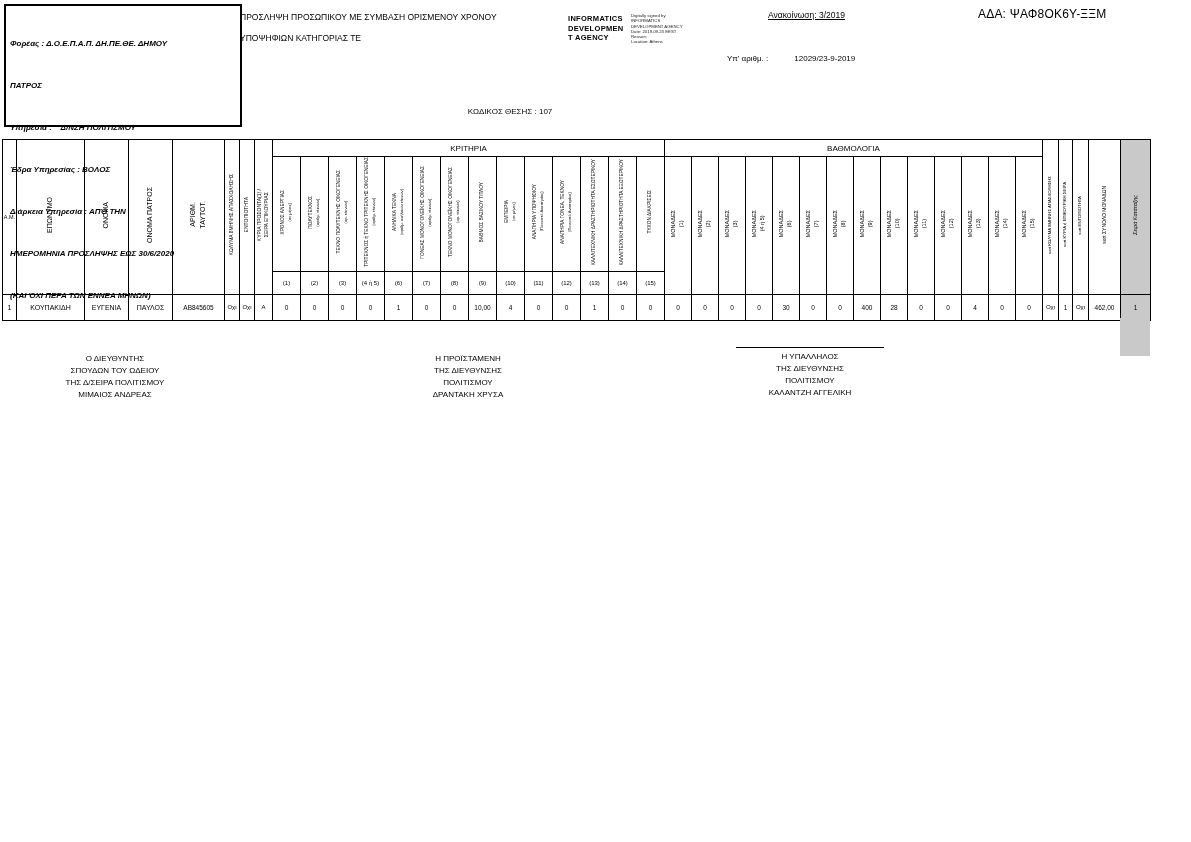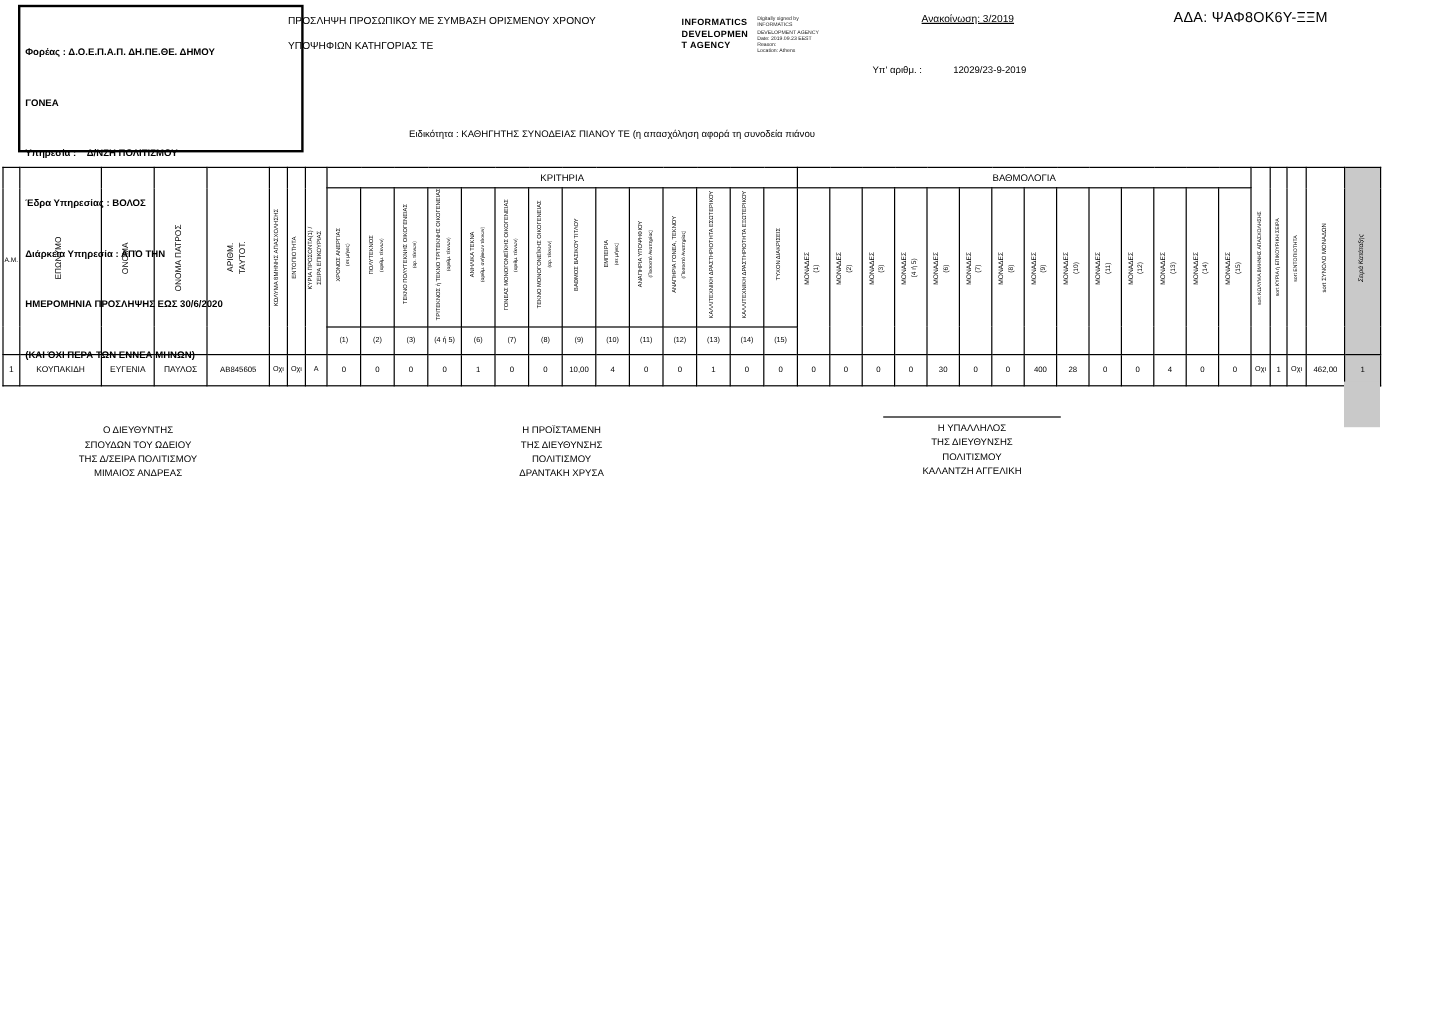--- a/index.html
+++ b/index.html
@@ -2,22 +2,22 @@
 <html><head>
 <meta charset="utf-8">
 <style>
   html,body{margin:0;padding:0;}
   body{
     position:relative;width:1191px;height:842px;background:#fff;color:#000;
     font-family:"Liberation Sans","DejaVu Sans",sans-serif;overflow:hidden;
   }
 
   
-  #agency-box{position:absolute;left:15px;top:4px;width:226px;height:113px;border:2px solid #000;
-    padding:3px 4px;font-weight:bold;font-size:8px;line-height:14px;white-space:pre-wrap;}
+  #agency-box{position:absolute;left:4px;top:4px;width:226px;height:113px;border:2px solid #000;
+    padding:3px 4px;font-weight:bold;font-size:8px;line-height:14px;white-space:pre-wrap;font-style:italic;}
 
   
   #doc-titles{position:absolute;left:240px;top:12px;width:440px;text-align:left;font-size:8.5px;line-height:10px;}
   #doc-titles .t + .t{margin-top:11px;}
 
   
   #stamp-big{position:absolute;left:568px;top:14px;font-size:7.5px;font-weight:bold;line-height:9.5px;letter-spacing:.3px;}
   #stamp-small{position:absolute;left:631px;top:13px;width:78px;font-size:4.3px;line-height:5.3px;color:#222;}
 
   
@@ -55,21 +55,21 @@
   
   .sig{position:absolute;top:353px;width:226px;text-align:center;font-size:8px;line-height:12px;}
   .sig .name{}
   .sig .overline{width:148px;border-top:1.5px solid #000;margin:0 auto 3px;}
 </style>
 </head>
 <body>
 
 <div id="agency-box">
   <div>Φορέας : Δ.Ο.Ε.Π.Α.Π. ΔΗ.ΠΕ.ΘΕ. ΔΗΜΟΥ</div>
-  <div>ΓΟΝΕΑ</div>
+  <div>ΠΑΤΡΟΣ</div>
   <div>Υπηρεσία :    Δ/ΝΣΗ ΠΟΛΙΤΙΣΜΟΥ</div>
   <div>Έδρα Υπηρεσίας : ΒΟΛΟΣ</div>
   <div>Διάρκεια Υπηρεσία : ΑΠΌ ΤΗΝ</div>
   <div>ΗΜΕΡΟΜΗΝΙΑ ΠΡΟΣΛΗΨΗΣ ΕΩΣ 30/6/2020</div>
   <div>(ΚΑΙ ΌΧΙ ΠΕΡΑ ΤΩΝ ΕΝΝΕΑ ΜΗΝΩΝ)</div>
 </div>
 
 <div id="doc-titles">
   <div class="t">ΠΡΟΣΛΗΨΗ ΠΡΟΣΩΠΙΚΟΥ ΜΕ ΣΥΜΒΑΣΗ ΟΡΙΣΜΕΝΟΥ ΧΡΟΝΟΥ</div>
   <div class="t">ΥΠΟΨΗΦΙΩΝ ΚΑΤΗΓΟΡΙΑΣ ΤΕ</div>
@@ -89,21 +89,21 @@
   <div>Location: Athens</div>
 </div>
 
 <div id="announcement">Ανακοίνωση: 3/2019</div>
 <div id="protocol">
   <span>Υπ' αριθμ. :</span><span class="pv">12029/23-9-2019</span>
 </div>
 <div id="ada">ΑΔΑ: ΨΑΦ8ΟΚ6Υ-ΞΞΜ</div>
 
 <div id="position-block">
-  <div>Ειδικότητα :  ΚΑΘΗΓΗΤΗΣ ΣΥΝΟΔΕΙΑΣ ΠΙΑΝΟΥ ΤΕ (η απασχόληση αφορά τη συνοδεία πιάνου</div>
+  <div>ΚΩΔΙΚΟΣ ΘΕΣΗΣ : 107</div>
 </div>
 
 <table id="rank-table">
     <colgroup>
       <col style="width: 14px;">
       <col style="width: 68px;">
       <col style="width: 44px;">
       <col style="width: 44px;">
       <col style="width: 52px;">
       <col style="width: 15px;">

